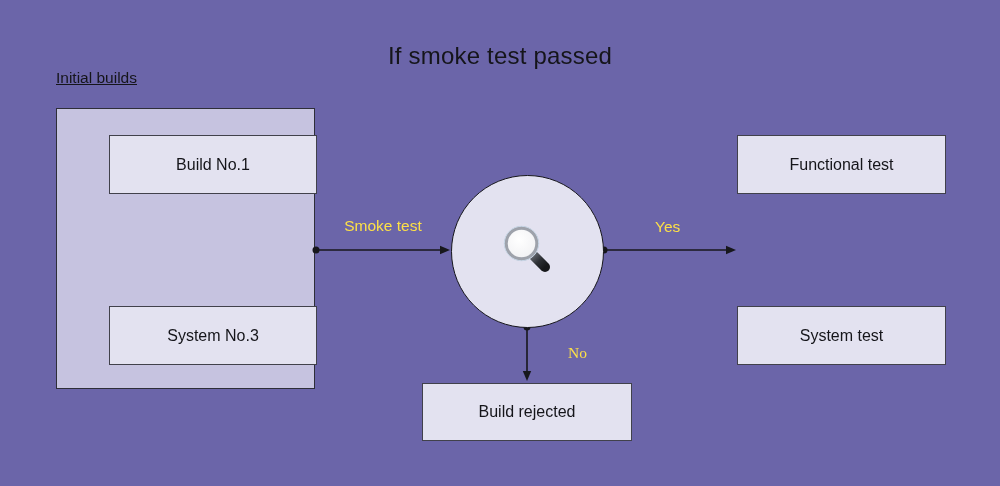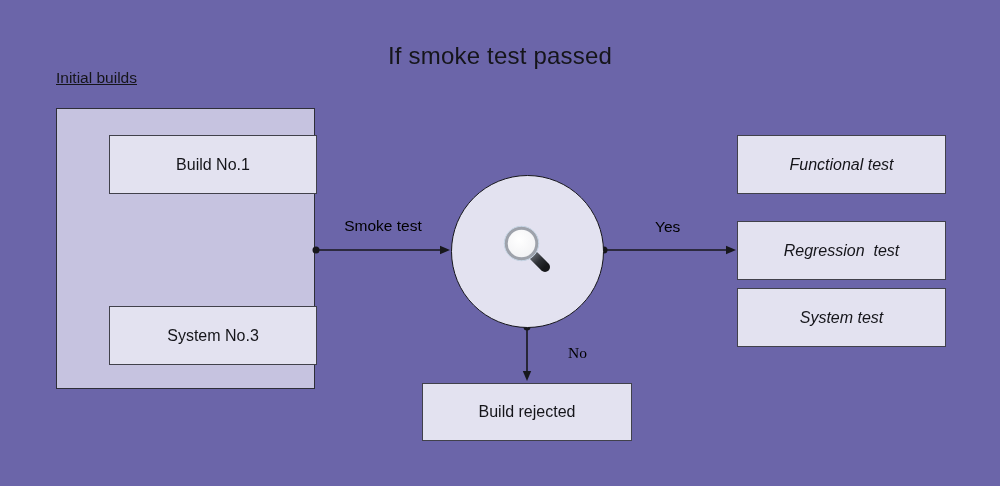--- a/index.html
+++ b/index.html
@@ -48,43 +48,43 @@
   }
   .build-node{
     left:15px;
     width:208px; height:59px;margin-left:37px;
   }
   .build-node.n0{top:26px;}
   .build-node.n1{top:112px;}
   .build-node.n2{top:197px;}
   .outcome-node{
     left:737px;
-    width:209px; height:59px;font-style:italic;
+    width:209px; height:59px;
   }
   .outcome-node.n0{top:135px;}
   .outcome-node.n1{top:221px;}
-  .outcome-node.n2{top:288px;}
+  .outcome-node.n2{top:306px;}
   .rejected-node{
     left:422px; top:383px;
     width:210px; height:58px;align-items:center;
   }
   .decision-circle{
     left:451px; top:175px;
     width:153px; height:153px;
     background:#E3E2F0;
     border:1.5px solid #17171C;
     border-radius:50%;
     box-sizing:border-box;
     display:flex;
     align-items:center;
     justify-content:center;
   }
   .edge-label{
     font-size:15.5px;
-    color:#000000;
+    color:#fde047;
   }
   .label-smoke{left:331px; top:217px; width:104px; text-align:center;}
   .label-yes{left:655px; top:218px; width:34px; }
   .label-no{left:568px; top:344px;font-family:Liberation Serif, serif;}
   svg.edges{left:0; top:0; pointer-events:none;}
 </style>
 </head>
 <body>
 
 <div id="canvas">
@@ -145,23 +145,20 @@
         <line x1="34" y1="34" x2="45" y2="45" stroke="url(#handleGrad)" stroke-width="10" stroke-linecap="round"></line>
         <circle cx="21.5" cy="21.5" r="15.5" fill="url(#lensGrad)" stroke="#9ea2ab" stroke-width="3.4"></circle>
         <circle cx="21.5" cy="21.5" r="17.2" fill="none" stroke="#c8d6e6" stroke-width="1"></circle>
       </svg>
     </span>
   </div>
 
   <div class="abs node outcome-node n0">
     <span>Functional test</span>
   </div>
-  <div class="abs node outcome-node n1">
-    <span>Regression  test</span>
-  </div>
   <div class="abs node outcome-node n2">
     <span>System test</span>
   </div>
 
   <div class="abs node rejected-node">
     <span>Build rejected</span>
   </div>
 
 </div>
 

